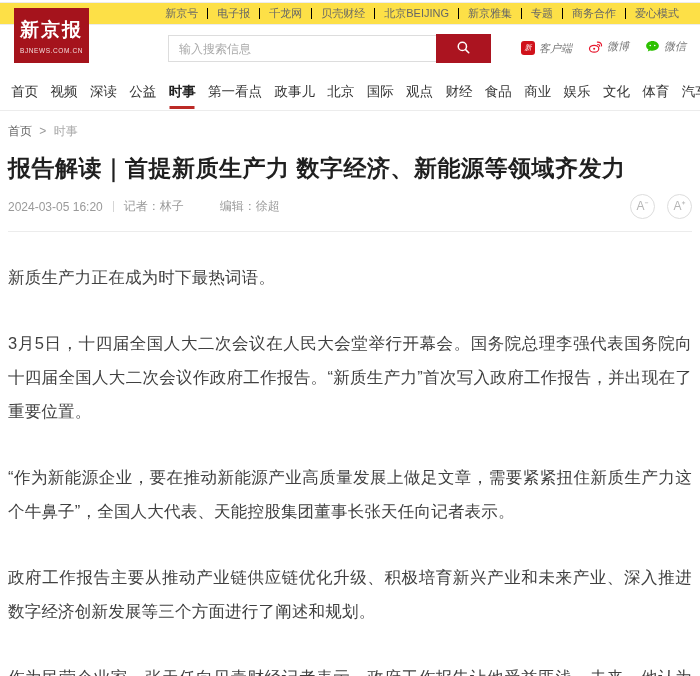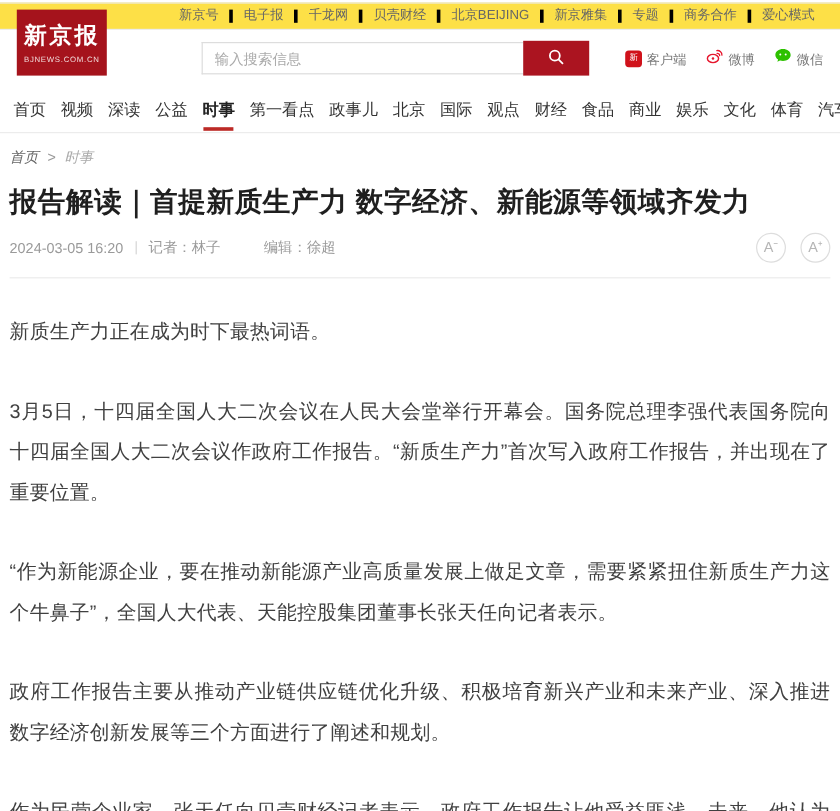--- a/index.html
+++ b/index.html
@@ -16,21 +16,21 @@
     border-top:1px solid #ececec;
     border-bottom:1px solid #ececec;
     height:23px;
     display:flex; justify-content:flex-end; align-items:center;
     padding-right:12px;
   }
   .topbar a {
     font-size:11px; color:#666; text-decoration:none;
     padding:0 9px; line-height:11px; cursor:pointer;
   }
-  .topbar a + a { border-left:3px solid #000000; }
+  .topbar a + a { border-left:1px solid #000000; }
   
   .header { position:relative; height:52px;padding-left:44px; }
   .logo {
     position:absolute; left:14px; top:-17px;
     width:75px; height:55px;
     background:#a5131c;
     color:#fff; text-align:center; cursor:pointer;
   }
   .logo .cn { font-family:"DejaVu Serif","Liberation Serif",serif; font-size:19px; font-weight:bold; letter-spacing:2px; margin-top:9px; }
   .logo .en { font-size:6.5px; letter-spacing:0.6px; margin-top:4px; color:#f3dcdc; }
@@ -42,21 +42,21 @@
   .searchbar input::placeholder { color:#aaa; }
   .search-btn {
     width:55px; height:29px; margin-top:-1px;
     background:#ab1420; border:none; cursor:pointer;
     display:flex; align-items:center; justify-content:center;
   }
   .channels {
     position:absolute; right:14px; top:14px;
     display:flex; align-items:center; gap:16px;
   }
-  .channel { display:flex; align-items:center; gap:4px; cursor:pointer; }
+  .channel { display:flex; align-items:flex-start; gap:4px; cursor:pointer;font-style:italic; }
   .channel .lbl { font-size:11px; color:#777; }
   .appicon {
     width:14px; height:14px; border-radius:3px; background:#d0121b;
     color:#fff; font-size:7px; line-height:14px; text-align:center;
   }
   
   .nav {
     display:flex; align-items:center;
     padding:6px 4px 9px 5px;
     border-bottom:1px solid #ececec;
@@ -66,21 +66,21 @@
     font-size:13.5px; color:#333; text-decoration:none;
     padding:0 6.2px; white-space:nowrap; cursor:pointer; position:relative;
   }
   .nav a.active { font-weight:bold; color:#222; }
   .nav a.active::after {
     content:""; position:absolute; left:50%; transform:translateX(-50%);
     bottom:-8px; width:25px; height:3px; background:#bc2a26;
   }
   
   .content { padding:0 8px; }
-  .breadcrumb { margin-top:12px; font-size:12px; color:#999;font-style:italic; }
+  .breadcrumb { margin-top:12px; font-size:12px; color:#999; }
   .breadcrumb .home { color:#666; cursor:pointer; }
   .breadcrumb .sep { margin:0 4px; color:#999; }
   .breadcrumb .cur { color:#aaa; }
   .article-title {
     margin-top:12px;
     font-size:23px; font-weight:bold; color:#1f1f1f;
     letter-spacing:0.5px; line-height:1.4;
   }
   .meta-row {
     margin-top:10px; display:flex; align-items:center;

